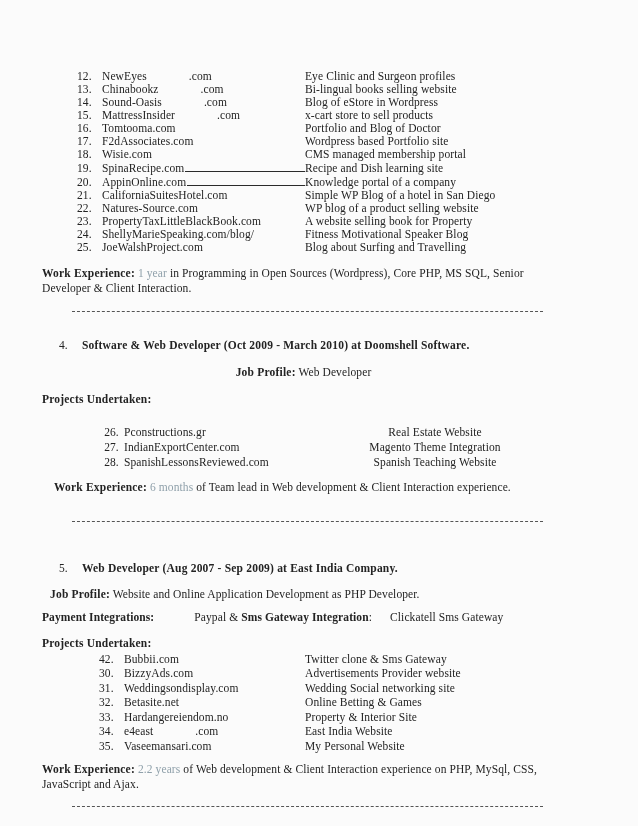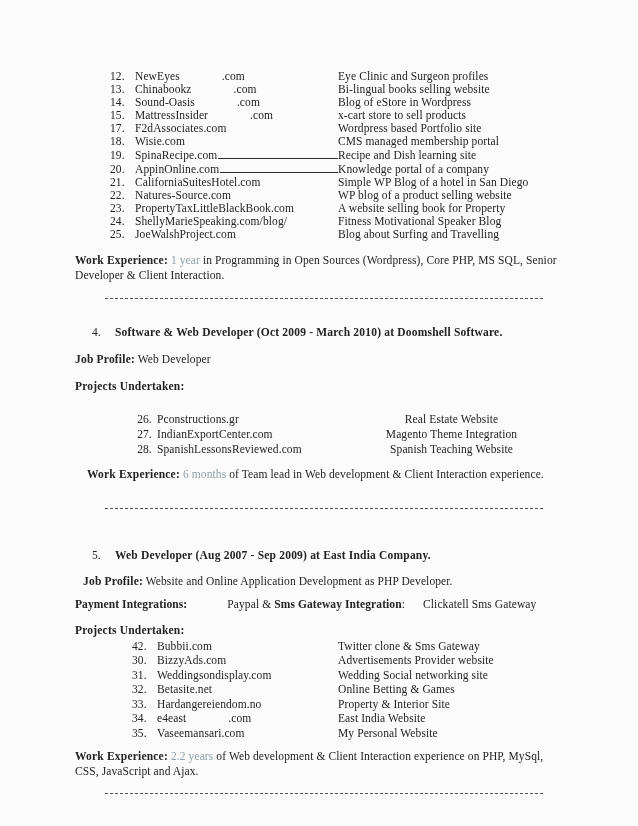--- a/index.html
+++ b/index.html
@@ -1,20 +1,20 @@
 <!DOCTYPE html>
 <html><head>
 <meta charset="utf-8">
 <style>
   html,body{margin:0;padding:0;background:#fbfbfb;}
   .page{
     position:relative;
     width:638px;height:826px;
     box-sizing:border-box;
-    padding:70px 73px 0 75px;
+    padding:70px 73px 0 42px;
     background:#fbfbfb;
     font-family:"Liberation Serif","DejaVu Serif",serif;
     font-size:11.5px;
     color:#232323;
     letter-spacing:0.1px;
     overflow:hidden;
   }
   
   .prow{display:flex;align-items:baseline;}
   .rows-a .prow{line-height:13px;}
@@ -100,20 +100,27 @@
       <div class="prow">
         <div class="site-cell">
           <span class="num">15.</span>
           <span class="site-name">MattressInsider</span>
           <span class="site-link">.com</span>
         </div>
         <div class="desc-cell">x-cart store to sell products</div>
       </div>
       <div class="prow">
         <div class="site-cell">
+          <span class="num">16.</span>
+          <span class="site-name">Tomtooma.com</span>
+        </div>
+        <div class="desc-cell">Portfolio and Blog of Doctor</div>
+      </div>
+      <div class="prow">
+        <div class="site-cell">
           <span class="num">17.</span>
           <span class="site-name">F2dAssociates.com</span>
         </div>
         <div class="desc-cell">Wordpress based Portfolio site</div>
       </div>
       <div class="prow">
         <div class="site-cell">
           <span class="num">18.</span>
           <span class="site-name">Wisie.com</span>
         </div>
@@ -178,21 +185,21 @@
     <span>in Programming in Open Sources (Wordpress), Core PHP, MS SQL, Senior Developer &amp; Client Interaction.</span>
   </p>
 
   <div class="divider m-divider-a"></div>
 
   <div class="sec-heading m-heading4">
     <span class="sec-num">4.</span>
     <span class="sec-title">Software &amp; Web Developer (Oct 2009 - March 2010) at Doomshell Software.</span>
   </div>
 
-  <p class="label-line m-jobprofile" style="margin:13px 0 0 0;">
+  <p class="label-line m-jobprofile" style="margin:13px 0 0 0;text-align:center;">
     <b>Job Profile:</b>
     <span>Web Developer</span>
   </p>
 
   <p class="label-line m-projects-label" style="margin:13px 0 0 0;">
     <b>Projects Undertaken:</b>
   </p>
 
   <div class="rows-b m-rows-b">
       <div class="prow">

